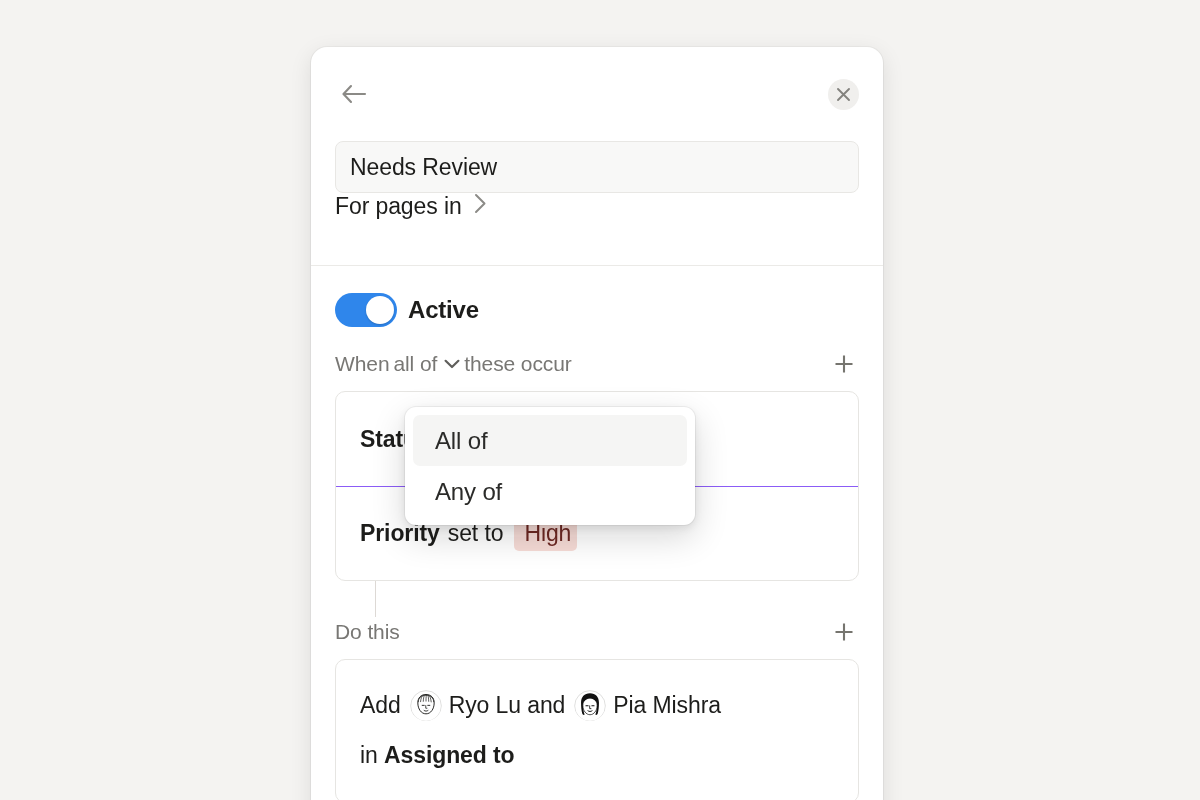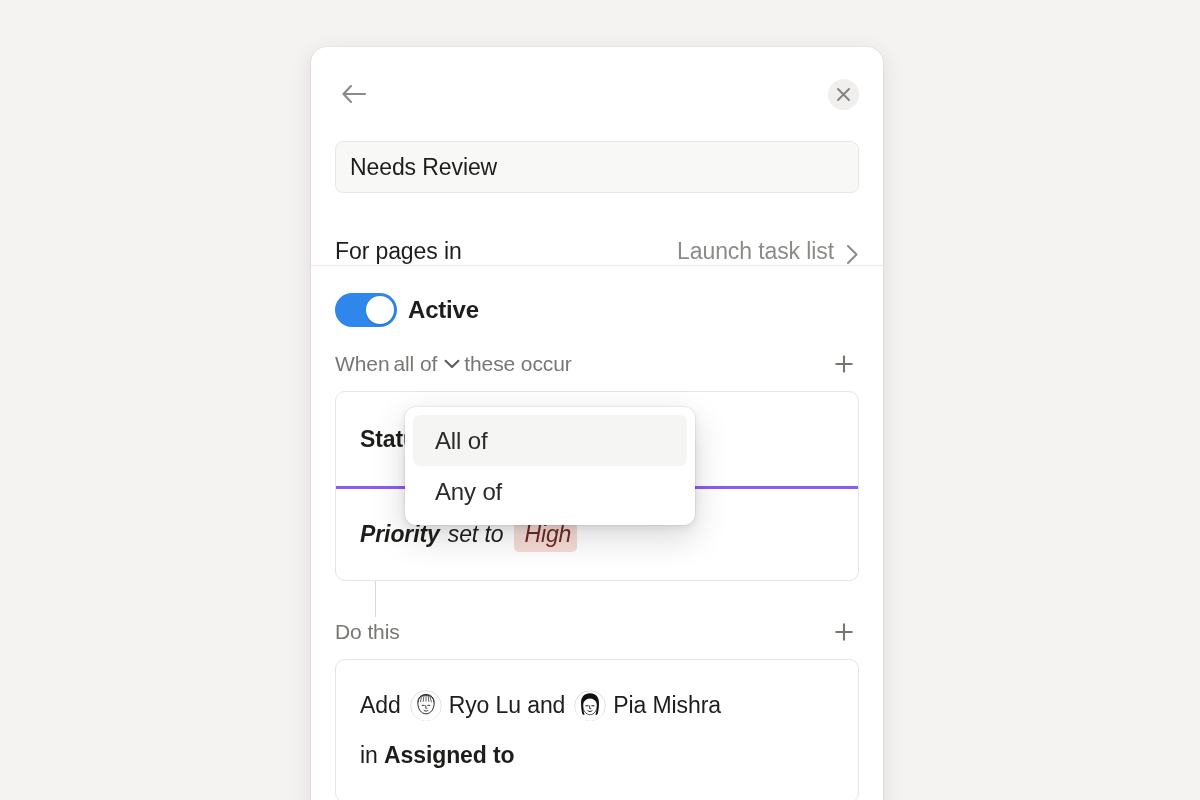--- a/index.html
+++ b/index.html
@@ -59,21 +59,21 @@
     border: 1px solid #e8e7e4;
     border-radius: 8px;
     padding: 8px 14px;
     font-family: "Liberation Sans", sans-serif;
     font-size: 23px; color: #1d1d1b;
     letter-spacing: -0.1px;
   }
 
   
   .pages-row {
-    display: flex; align-items: flex-end;
+    display: flex; align-items: flex-start;
     height: 72px;
     padding: 0 24px 0 24px;
     cursor: pointer;
   }
   .pages-label { font-size: 23px; color: #1d1d1b; letter-spacing: -0.1px; }
   .pages-value {
     font-size: 23px; color: #8c8b87; letter-spacing: -0.1px;
     margin-left: auto;
   }
   .chev-right { margin-left: 12px; display: flex; align-items: center; }
@@ -125,21 +125,21 @@
     overflow: hidden;
     background: #fff;
   }
   .cond-row {
     display: flex; align-items: center;
     min-height: 94px;
     padding: 0 24px;
     font-size: 23px; color: #1d1d1b; letter-spacing: -0.1px;
     cursor: pointer;
   }
-  .cond-row + .cond-row { border-top: 3px solid #8b5cf6; font-style: italic; }
+  .cond-row + .cond-row { border-top: 1px solid #8b5cf6; }
   .cond-prop { font-weight: 700; }
   .cond-verb { font-weight: 400; margin-left: 8px; }
   .badge {
     display: inline-block;
     margin-left: 11px;
     padding: 3px 12px 4px 12px;
     border-radius: 14px;
     font-size: 23px;
     letter-spacing: -0.1px;
     white-space: nowrap;
@@ -218,21 +218,20 @@
         </svg>
       </div>
     </div>
 
     <div class="field-wrap">
       <input class="name-field" type="text" value="Needs Review" style="">
     </div>
 
     <div class="pages-row">
       <span class="pages-label">For pages in</span>
-      <span class="pages-value">Launch task list</span>
       <span class="chev-right">
         <svg width="13" height="21" viewBox="0 0 13 21">
           <path d="M2 2 L10.5 10.5 L2 19" fill="none" stroke="#8c8b87" stroke-width="2" stroke-linecap="round" stroke-linejoin="round"></path>
         </svg>
       </span>
     </div>
 
     <div class="divider"></div>
 
     <div class="body">

